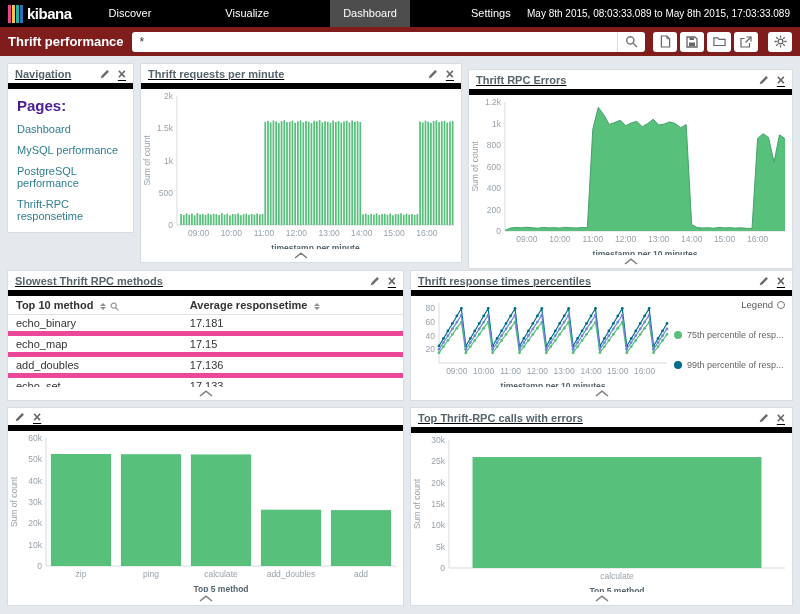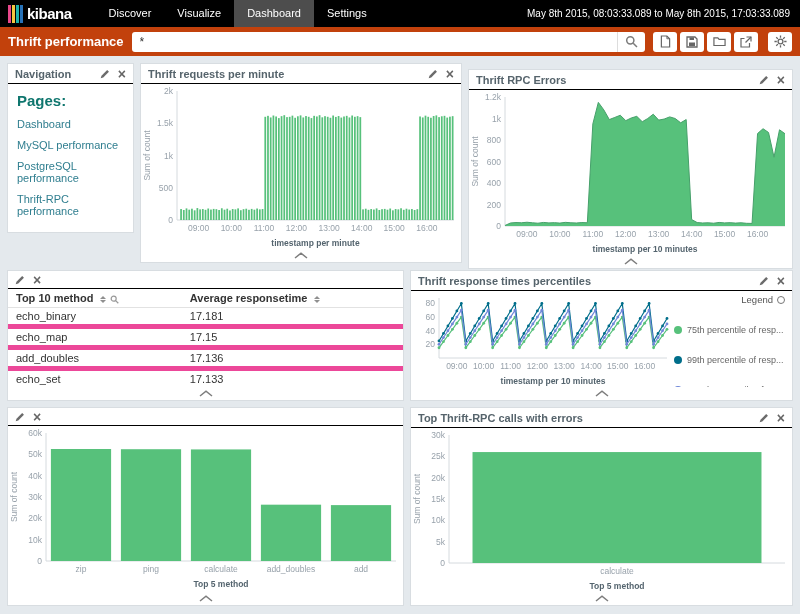--- a/index.html
+++ b/index.html
@@ -4,60 +4,60 @@
 <style>
   html,body{margin:0;padding:0;background:#e4e9ed;font-family:"Liberation Sans",sans-serif;}
   .app{position:relative;width:800px;height:614px;overflow:hidden;background:#e4e9ed;}
 
   
   .topbar{height:27px;background:#000;display:flex;align-items:stretch;color:#fff;}
   .logo{display:flex;align-items:center;padding:0 10px 0 8px;cursor:pointer;}
   .logo-bars{display:flex;gap:1px;height:18px;margin-right:4px;}
   .logo-bars i{width:3px;height:100%;display:block;}
   .logo-text{font-size:15px;font-weight:bold;letter-spacing:-0.5px;line-height:27px;}
-  .tabs{display:flex;margin-left:14px;}
+  .tabs{display:flex;margin-left:14px;gap:48px;}
   .tab{padding:0 13px;line-height:27px;font-size:11px;color:#fff;cursor:pointer;white-space:nowrap;}
   .tab.active{background:#4d4d4d;}
   .timerange{margin-left:auto;font-size:10px;line-height:27px;padding-right:10px;white-space:nowrap;cursor:pointer;}
 
   
   .querybar{height:29px;background:#2f8887;display:flex;align-items:center;padding:0 8px;gap:8px;}
   .dash-title{color:#fff;font-size:13px;font-weight:bold;white-space:nowrap;}
   .search-group{flex:1;display:flex;height:20px;}
   .search-input{flex:1;border:none;border-radius:3px 0 0 3px;padding:0 8px;font-size:12px;outline:none;font-family:"Liberation Sans",sans-serif;color:#333;}
   .search-btn{width:28px;background:#fff;border:none;border-left:1px solid #ddd;border-radius:0 3px 3px 0;display:flex;align-items:center;justify-content:center;cursor:pointer;padding:0;}
   .qb-actions{display:flex;gap:3px;align-items:center;}
   .qb-btn{width:24px;height:20px;background:#fff;border:none;border-radius:3px;display:flex;align-items:center;justify-content:center;cursor:pointer;padding:0;}
   .qb-btn.gear{margin-left:7px;}
 
   
   .content{position:absolute;top:56px;left:0;right:0;bottom:0;background:#e4e9ed;}
   .panel{position:absolute;background:#fff;border:1px solid #d8dde1;box-sizing:border-box;display:flex;flex-direction:column;}
-  .panel-header{display:flex;align-items:center;padding:4px 7px 3px;border-bottom:1px solid #000000;flex:none;}
+  .panel-header{display:flex;align-items:center;padding:4px 7px 3px;border-bottom:6px solid #000000;flex:none;text-decoration:underline;}
   .panel-title{font-size:11px;font-weight:bold;color:#56646c;flex:1;white-space:nowrap;overflow:hidden;}
   .panel-tools{display:flex;gap:8px;align-items:center;}
   .tool{cursor:pointer;line-height:1;display:inline-flex;align-items:center;}
   .close-x{font-size:14px;font-weight:bold;color:#666;line-height:9px;}
   .panel-body{flex:1;position:relative;overflow:hidden;}
   .pb-flex{display:flex;}
   .chart-wrap{flex:1;position:relative;}
   .chart{position:absolute;left:0;top:0;right:0;bottom:0;}
   .panel-foot{flex:none;height:13px;display:flex;align-items:center;justify-content:center;cursor:pointer;}
 
   #panel-navigation{left:7px;top:7px;width:127px;height:170px;}
   #panel-requests{left:140px;top:7px;width:322px;height:200px;}
   #panel-errors{left:468px;top:13px;width:325px;height:200px;}
   #panel-slowest{left:7px;top:214px;width:397px;height:131px;}
   #panel-percentiles{left:410px;top:214px;width:383px;height:131px;}
   #panel-top-methods{left:7px;top:351px;width:397px;height:199px;}
   #panel-top-errors{left:410px;top:351px;width:383px;height:199px;}
 
   
   .nav-body{padding:6px 9px;}
-  .pages-heading{font-size:15px;font-weight:bold;color:#0f766e;margin:2px 0 9px;}
+  .pages-heading{font-size:15px;font-weight:bold;color:#4c1d95;margin:2px 0 9px;}
   .nav-link{display:block;font-size:11px;color:#2f7e8f;margin-bottom:9px;text-decoration:none;cursor:pointer;}
 
   
   .methods-table{width:100%;border-collapse:collapse;font-size:11px;}
   .methods-table th{text-align:left;padding:3px 8px;color:#333;font-weight:bold;border-bottom:1px solid #e2e2e2;cursor:pointer;white-space:nowrap;}
   .methods-table td{padding:2px 8px;border-bottom:5px solid #ec4899;color:#333;}
   .methods-table th:first-child,.methods-table td:first-child{width:44%;}
   .sort{display:inline-flex;flex-direction:column;gap:1px;vertical-align:middle;margin-left:4px;}
   .sort i{width:0;height:0;border-left:3px solid transparent;border-right:3px solid transparent;display:block;}
   .sort .up{border-bottom:3px solid #8f8f8f;}
@@ -88,21 +88,21 @@
     </div>
     <nav class="tabs" id="tabs">
         <div class="tab">Discover</div>
         <div class="tab">Visualize</div>
         <div class="tab active">Dashboard</div>
         <div class="tab">Settings</div>
       </nav>
     <div class="timerange">May 8th 2015, 08:03:33.089 to May 8th 2015, 17:03:33.089</div>
   </header>
 
-  <div class="querybar" id="querybar" style="background: #c2410c;">
+  <div class="querybar" id="querybar" style="background: #7f1d1d;">
     <div class="dash-title">Thrift performance</div>
     <div class="search-group">
       <input class="search-input" value="*" style="">
       <button class="search-btn" id="searchBtn">
           <svg width="13" height="13" viewBox="0 0 13 13">
             <circle cx="5.3" cy="5.3" r="3.6" fill="none" stroke="#7b7b7b" stroke-width="1.5"></circle>
             <path d="M8.2 8.2L12 12" stroke="#7b7b7b" stroke-width="1.5"></path>
           </svg>
         </button>
     </div>
@@ -154,21 +154,21 @@
             </span>
             <span class="tool close-x">×</span>
           </span>
       </div>
       <div class="panel-body nav-body">
         <div class="pages-heading">Pages:</div>
         <div id="navLinks">
             <a class="nav-link">Dashboard</a>
             <a class="nav-link">MySQL performance</a>
             <a class="nav-link">PostgreSQL performance</a>
-            <a class="nav-link">Thrift-RPC performance</a>
+            <a class="nav-link">Thrift-RPC responsetime</a>
           </div>
       </div>
     </section>
 
     <section class="panel" id="panel-requests">
       <div class="panel-header">
         <span class="panel-title">Thrift requests per minute</span>
         <span class="panel-tools">
             <span class="tool">
               <svg width="10" height="10" viewBox="0 0 12 12">
@@ -346,20 +346,21 @@
       </div>
       <div class="panel-foot">
           <svg width="16" height="7" viewBox="0 0 16 7">
             <path d="M2 6L8 1.2 14 6" fill="none" stroke="#7d7d7d" stroke-width="1.5"></path>
           </svg>
         </div>
     </section>
 
     <section class="panel" id="panel-slowest">
       <div class="panel-header">
+        <span class="panel-title">Slowest Thrift RPC methods</span>
         <span class="panel-tools">
             <span class="tool">
               <svg width="10" height="10" viewBox="0 0 12 12">
                 <path d="M0.8 11.2l1-3.1L8.6 1.3l2.1 2.1-6.8 6.8z" fill="#6b6b6b"></path>
               </svg>
             </span>
             <span class="tool close-x">×</span>
           </span>
       </div>
       <div class="panel-body">

